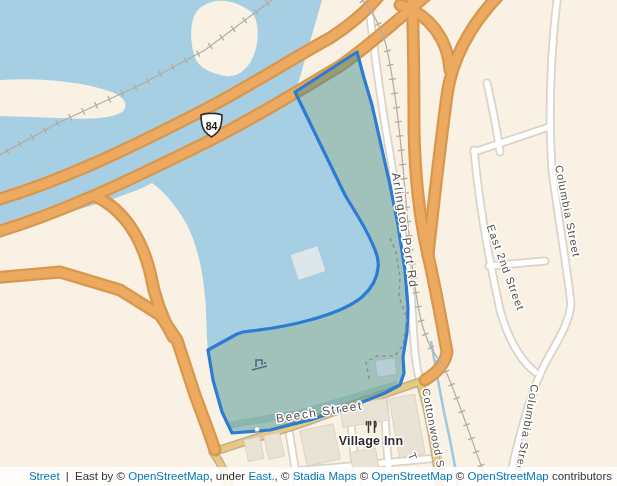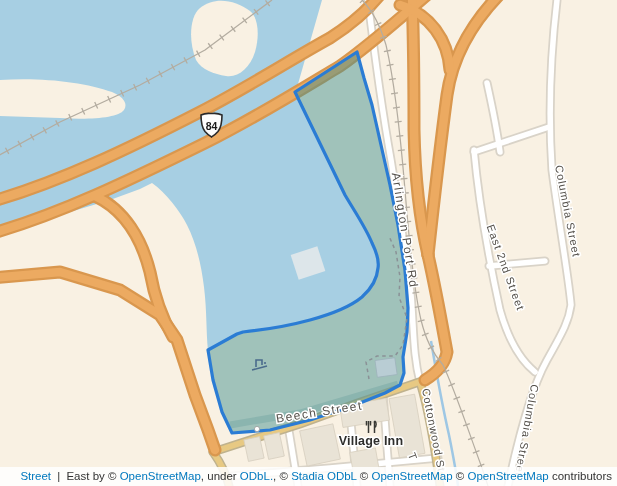--- a/index.html
+++ b/index.html
@@ -171,15 +171,15 @@
   <text class="street-label small" transform="translate(502,269) rotate(70)" text-anchor="middle">East 2nd Street</text>
   <text class="street-label small" transform="translate(523,430) rotate(100)" text-anchor="middle">Columbia Street</text>
   <text class="street-label" transform="translate(320,416) rotate(-9)" text-anchor="middle">Beech Street</text>
   <text class="street-label small" transform="translate(430,431) rotate(79)" text-anchor="middle">Cottonwood St</text>
   <text class="street-label small" transform="translate(409,458) rotate(70)" text-anchor="middle">T</text>
 
   <text class="poi-label" x="371" y="445" text-anchor="middle">Village Inn</text>
 </svg>
 
 <div id="attribution">
-  <a>Street</a><span class="sep"> | </span><span>East by © </span><a>OpenStreetMap</a><span>, under </span><a>ODbL.</a><span>, © </span><a>Stadia ODbL</a><span> © </span><a>OpenStreetMap</a><span> © </span><a>OpenStreetMap</a><span> contributors</span>
+  <a>Street</a><span class="sep"> | </span><span>East by © </span><a>OpenStreetMap</a><span>, under </span><a>East.</a><span>, © </span><a>Stadia Maps</a><span> © </span><a>OpenStreetMap</a><span> © </span><a>OpenStreetMap</a><span> contributors</span>
 </div>
 </div>
 
 </body></html>

